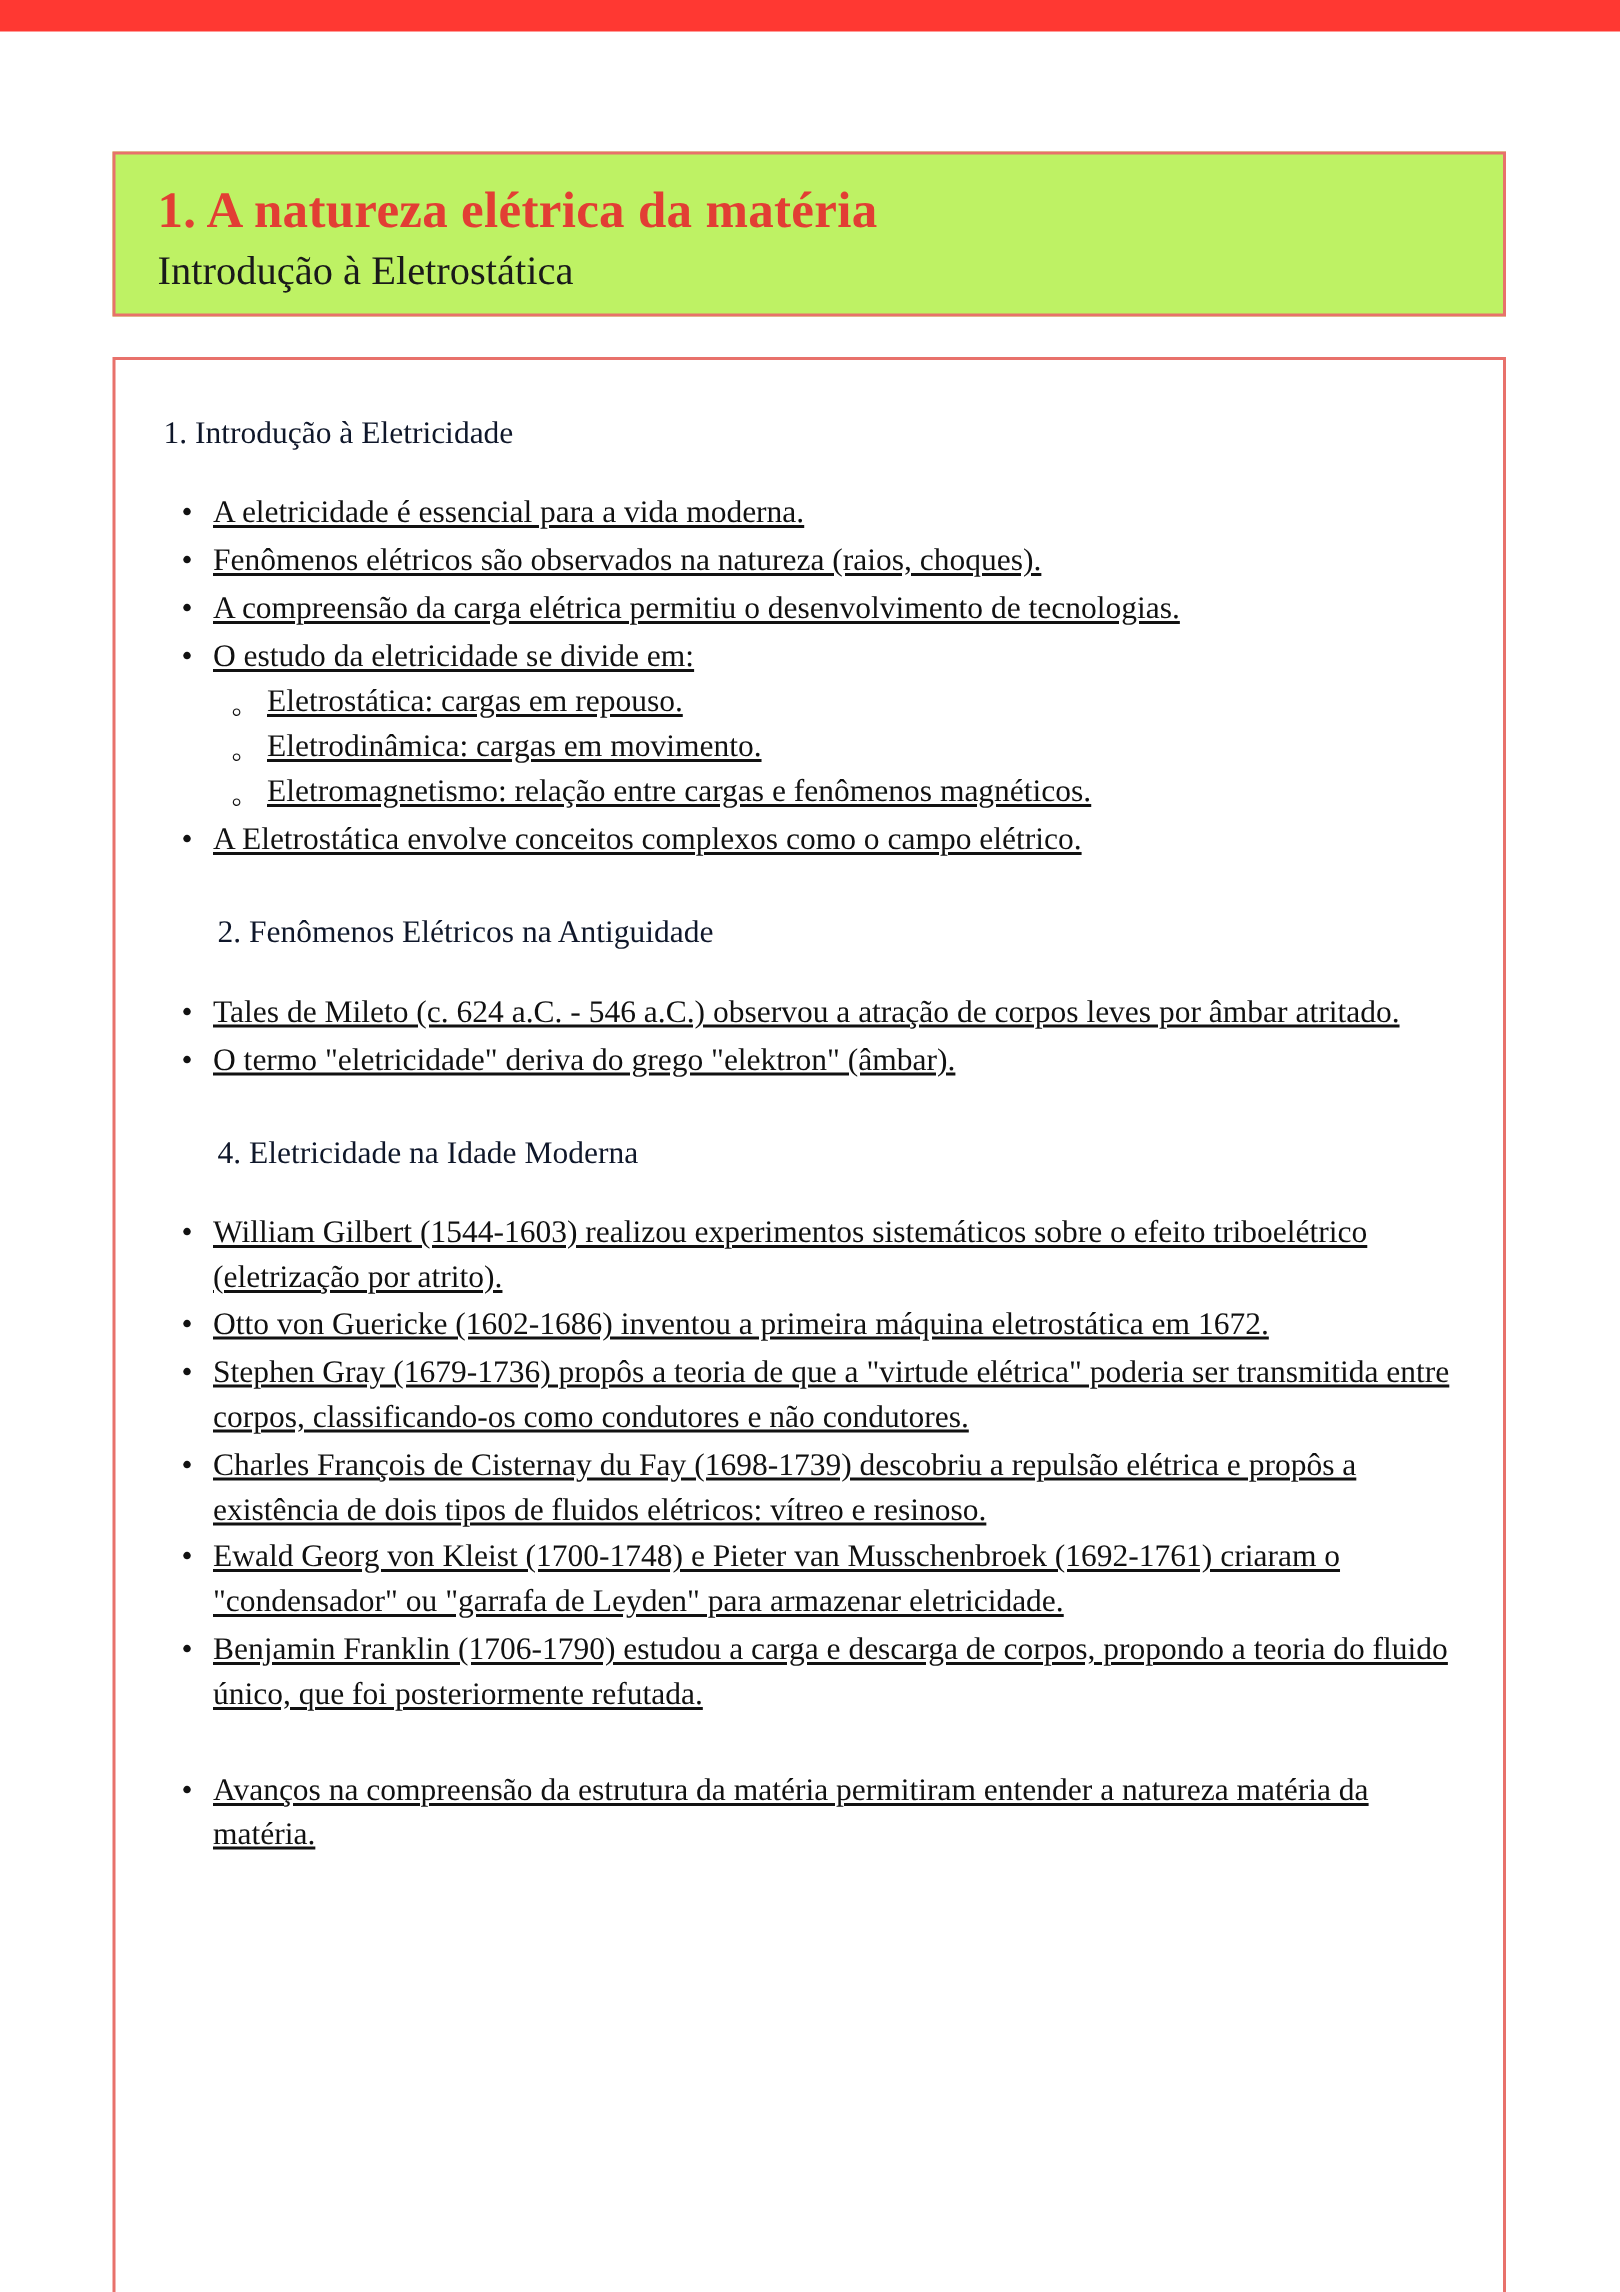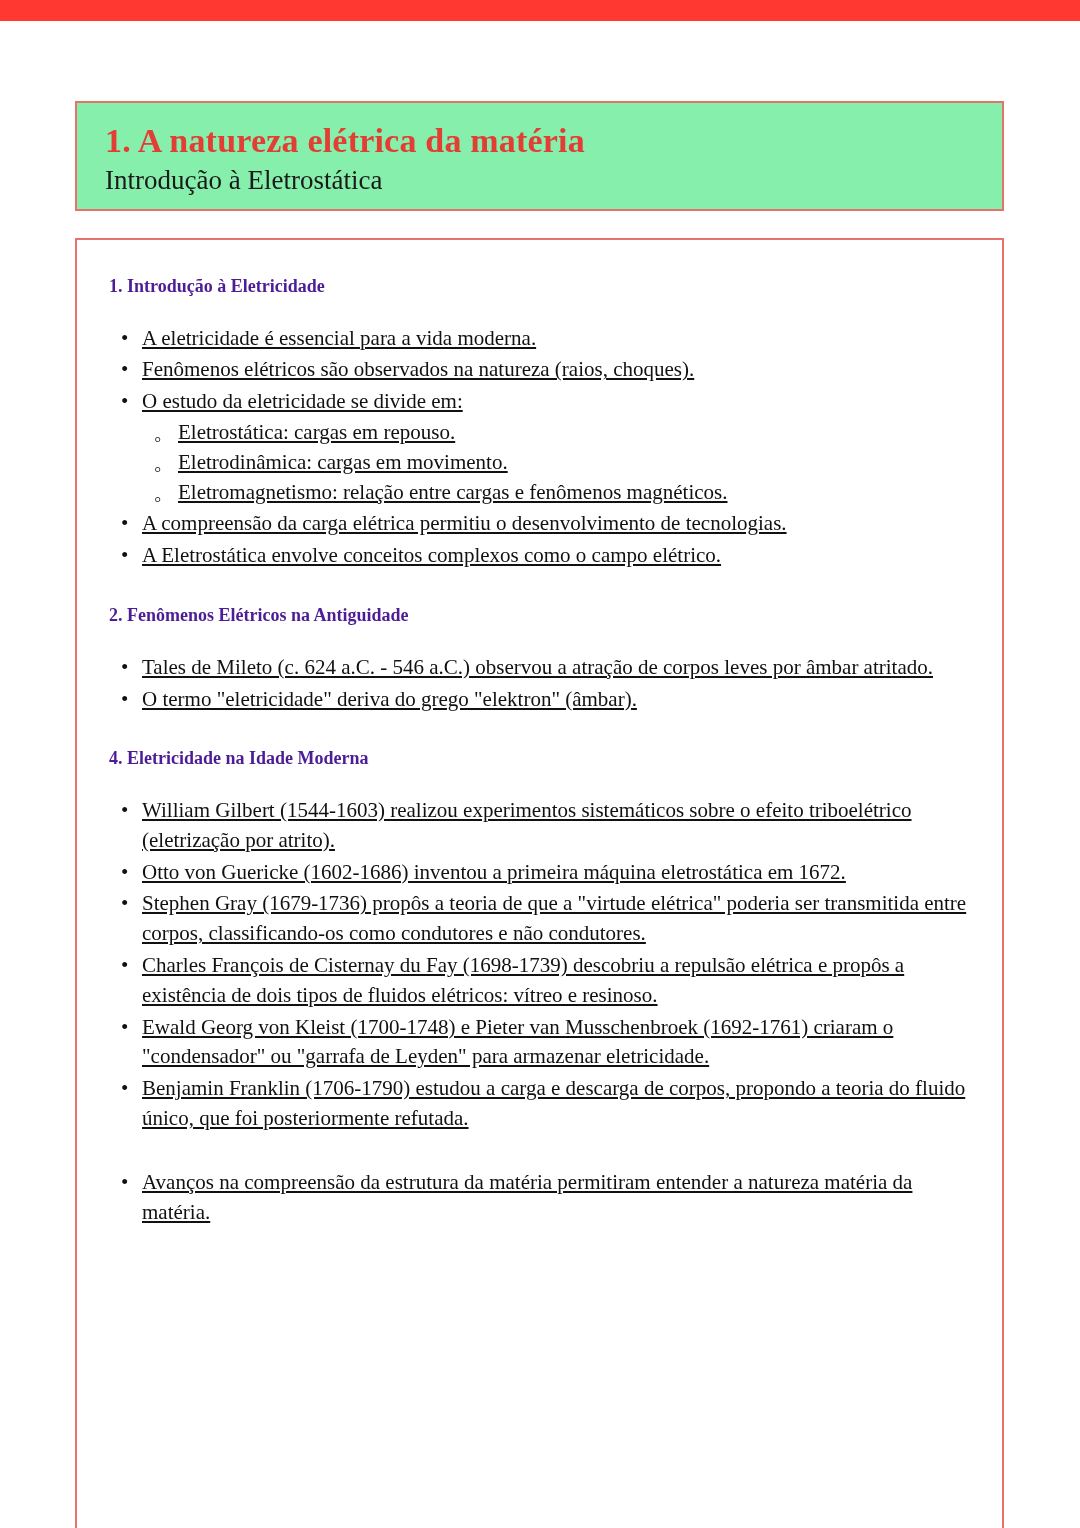--- a/index.html
+++ b/index.html
@@ -28,21 +28,21 @@
 
   
   #title-card {
     position: absolute;
     left: 75px;
     top: 101px;
     width: 929px;
     height: 110px;
     box-sizing: border-box;
     border: 2px solid #E8716B;
-    background: #86efac;
+    background: #bef264;
     padding: 18px 0 0 28px;
   }
   #doc-title {
     font-family: "Liberation Serif", "DejaVu Serif", serif;
     font-size: 34px;
     font-weight: bold;
     color: #E23E34;
     line-height: 1.15;
     margin: 0;
     letter-spacing: 0.2px;
@@ -66,27 +66,27 @@
     box-sizing: border-box;
     border: 2px solid #E8716B;
     background: #ffffff;
     padding: 36px 34px 0 32px;
   }
 
   .section { margin: 0; }
 
   .section-heading {
     font-family: "Liberation Serif", "DejaVu Serif", serif;
-    font-size: 18px;
-    font-weight: bold;
-    color: #4c1d95;
+    font-size: 21px;
+    font-weight: normal;
+    color: #0f172a;
     margin: 0 0 26px 0;
     line-height: 1.2;
   }
-  .section + .section .section-heading { margin-top: 0; }
+  .section + .section .section-heading { margin-top: 0; margin-left: 36px; }
 
   ul.bullets {
     list-style: none;
     margin: 0 0 34px 0;
     padding: 0;
   }
   ul.bullets > li {
     position: relative;
     padding-left: 33px;
     font-size: 21px;
@@ -141,36 +141,36 @@
       <div class="section">
         <div class="section-heading">1. Introdução à Eletricidade</div>
         <ul class="bullets">
           <li>
             <span class="marker disc"></span>
             <span class="bullet-text">A eletricidade é essencial para a vida moderna.</span>
           </li>
           <li>
             <span class="marker disc"></span>
             <span class="bullet-text">Fenômenos elétricos são observados na natureza (raios, choques).</span>
+          </li>
+          <li>
+            <span class="marker disc"></span>
+            <span class="bullet-text">A compreensão da carga elétrica permitiu o desenvolvimento de tecnologias.</span>
           </li>
           <li>
             <span class="marker disc"></span>
             <span class="bullet-text">O estudo da eletricidade se divide em:</span>
             <ul class="subbullets">
               <li><span class="marker circle"></span><span class="bullet-text">Eletrostática: cargas em repouso.</span></li>
               <li><span class="marker circle"></span><span class="bullet-text">Eletrodinâmica: cargas em movimento.</span></li>
               <li><span class="marker circle"></span><span class="bullet-text">Eletromagnetismo: relação entre cargas e fenômenos magnéticos.</span></li>
             </ul>
           </li>
           <li>
             <span class="marker disc"></span>
-            <span class="bullet-text">A compreensão da carga elétrica permitiu o desenvolvimento de tecnologias.</span>
-          </li>
-          <li>
-            <span class="marker disc"></span>
             <span class="bullet-text">A Eletrostática envolve conceitos complexos como o campo elétrico.</span>
           </li>
         </ul>
       </div>
       <div class="section">
         <div class="section-heading">2. Fenômenos Elétricos na Antiguidade</div>
         <ul class="bullets">
           <li>
             <span class="marker disc"></span>
             <span class="bullet-text">Tales de Mileto (c. 624 a.C. - 546 a.C.) observou a atração de corpos leves por âmbar atritado.</span>

